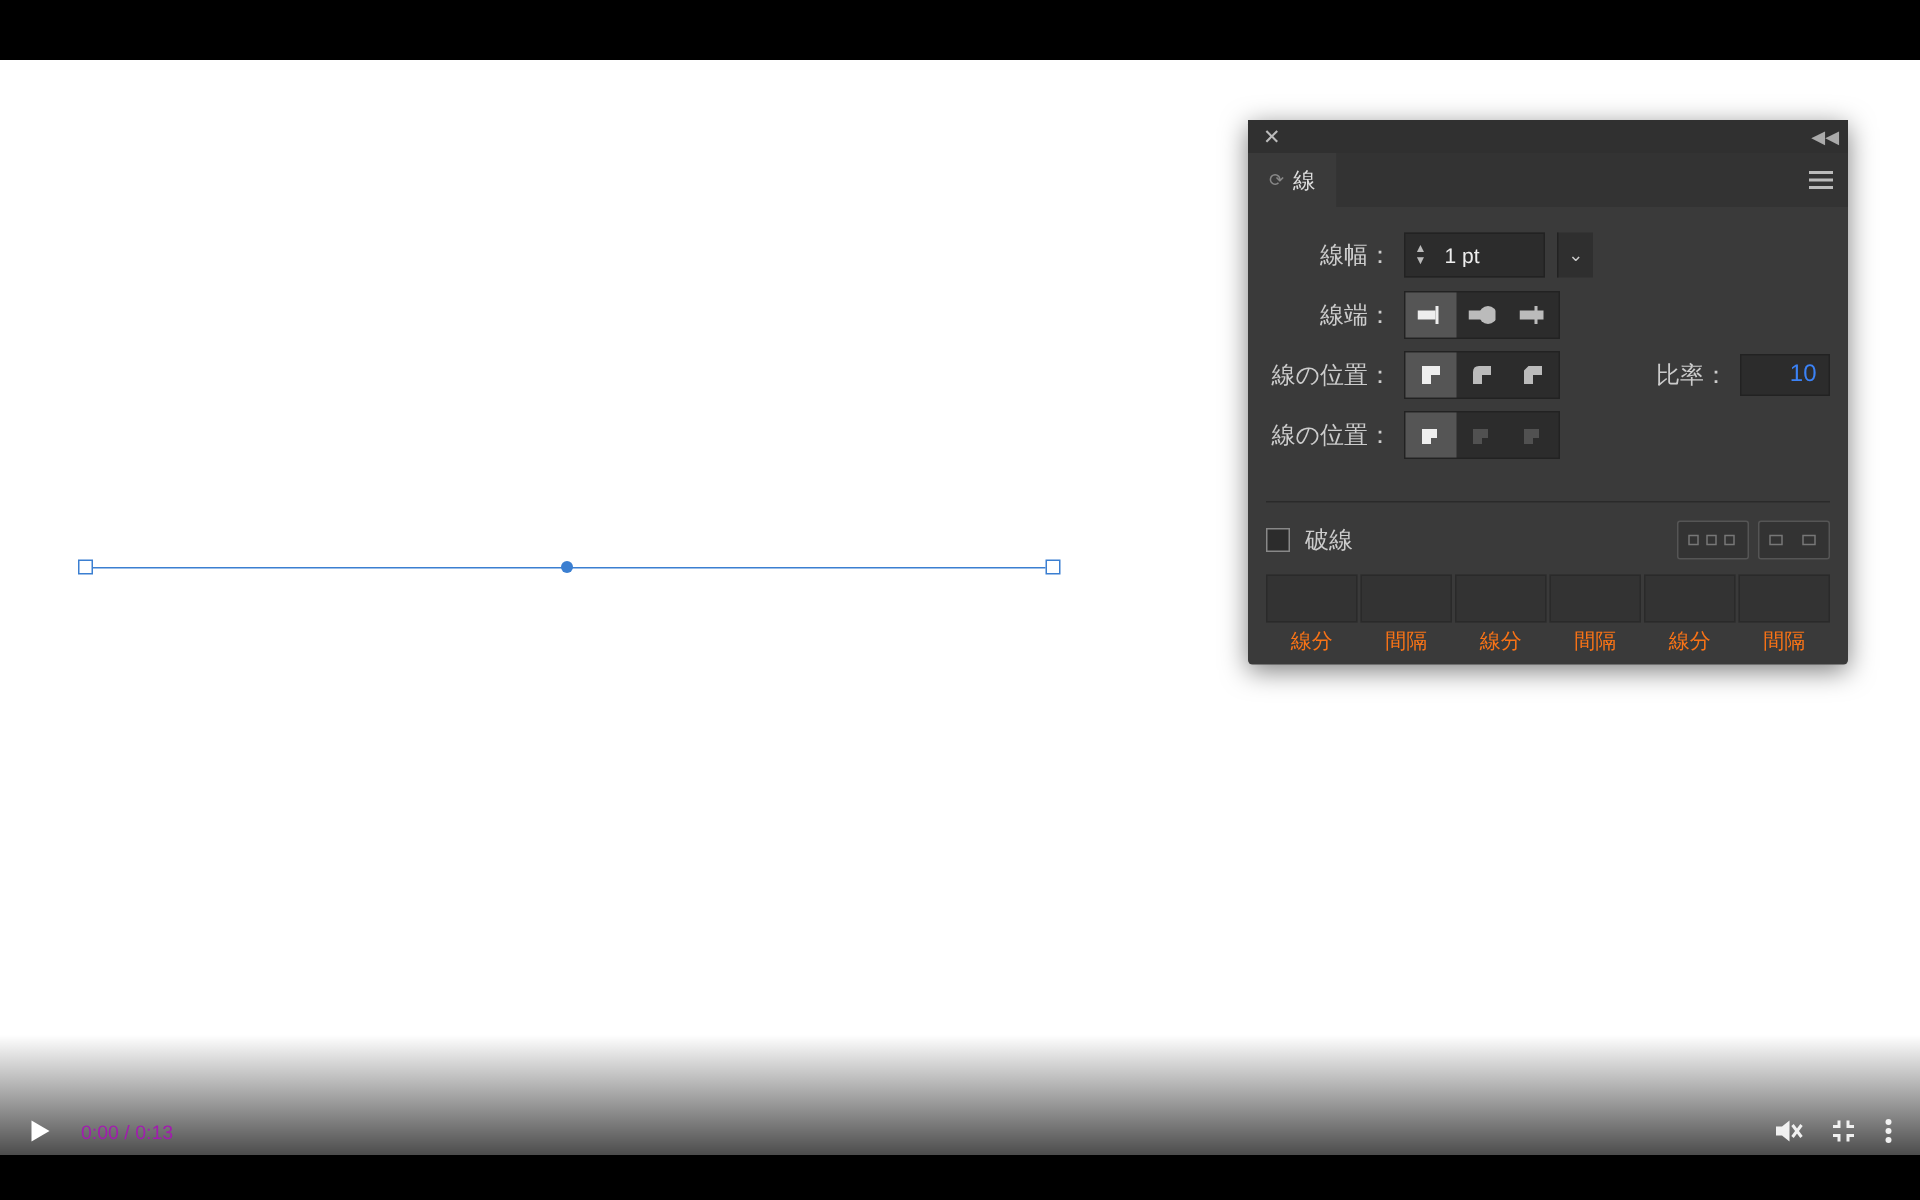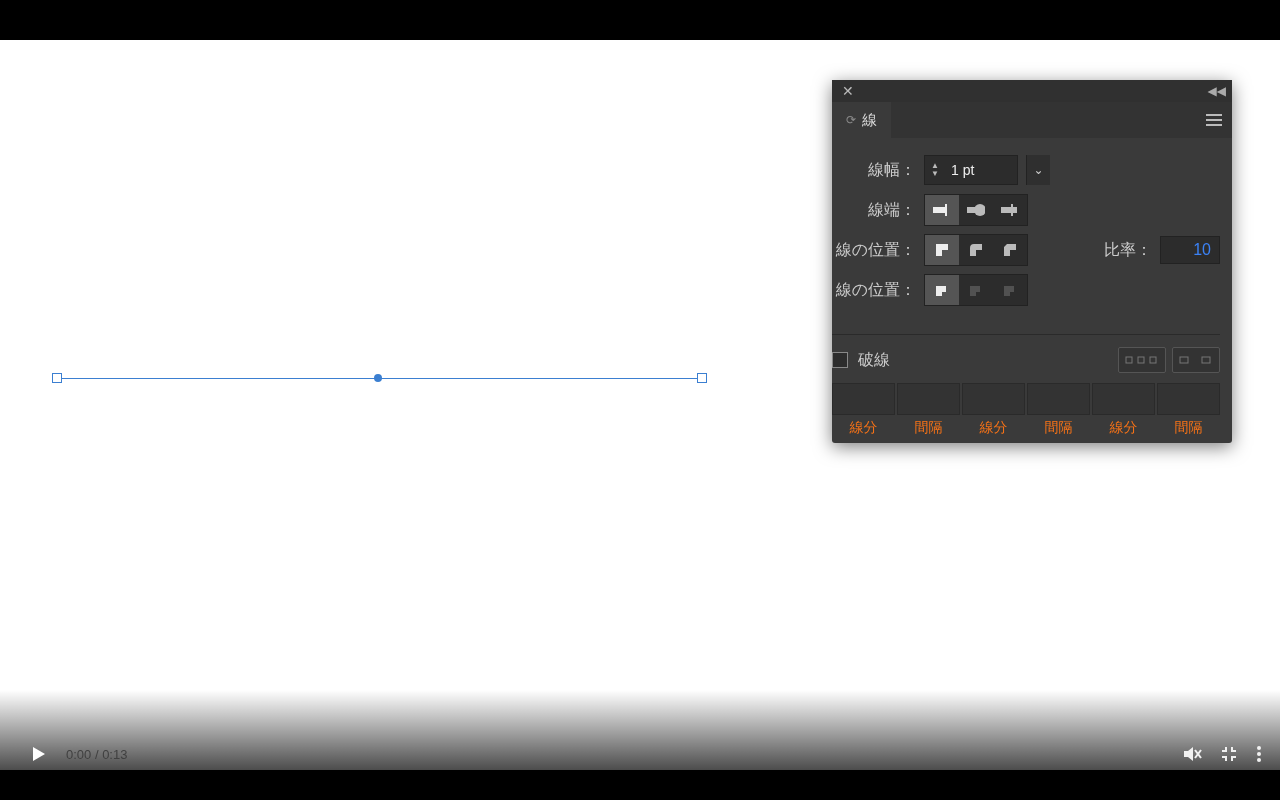--- a/index.html
+++ b/index.html
@@ -97,21 +97,21 @@
   }
   .tab .refresh-icn { color: #888; font-size:12px;}
   .tab-spacer { flex:1; background:#333; display:flex; align-items:center; justify-content:flex-end; padding-right:10px;}
   .hamburger {
     width: 16px; height: 12px;
     display: flex; flex-direction: column; justify-content: space-between;
     cursor:pointer;
   }
   .hamburger span { height:2px; background:#bbb; display:block;}
   .panel-body {
-    padding: 12px 12px 6px 0;
+    padding: 12px 12px 6px 12px;
   }
   .row {
     display: flex;
     align-items: center;
     height: 40px;
     gap: 8px;
   }
   .label {
     width: 84px;
     text-align: right;
@@ -244,26 +244,26 @@
     pointer-events:none;
   }
   .video-bar {
     position:absolute;
     left:0; right:0; bottom:0;
     height:30px;
     background:#000;
   }
   .video-controls {
     position:absolute;
-    left:12px; right:0;
+    left:0; right:0;
     bottom:26px;
     height:40px;
     display:flex;
     align-items:center;
-    color:#404040;
+    color:#a21caf;
     font-size:13px;
     padding:0 18px;
     gap:18px;
   }
   .video-controls .play { cursor:pointer; }
   .video-controls .spacer { flex:1; }
   .video-controls .ctl-icon { cursor:pointer; opacity:0.9; }
   .progress {
     position:absolute;
     left:16px; right:16px;

